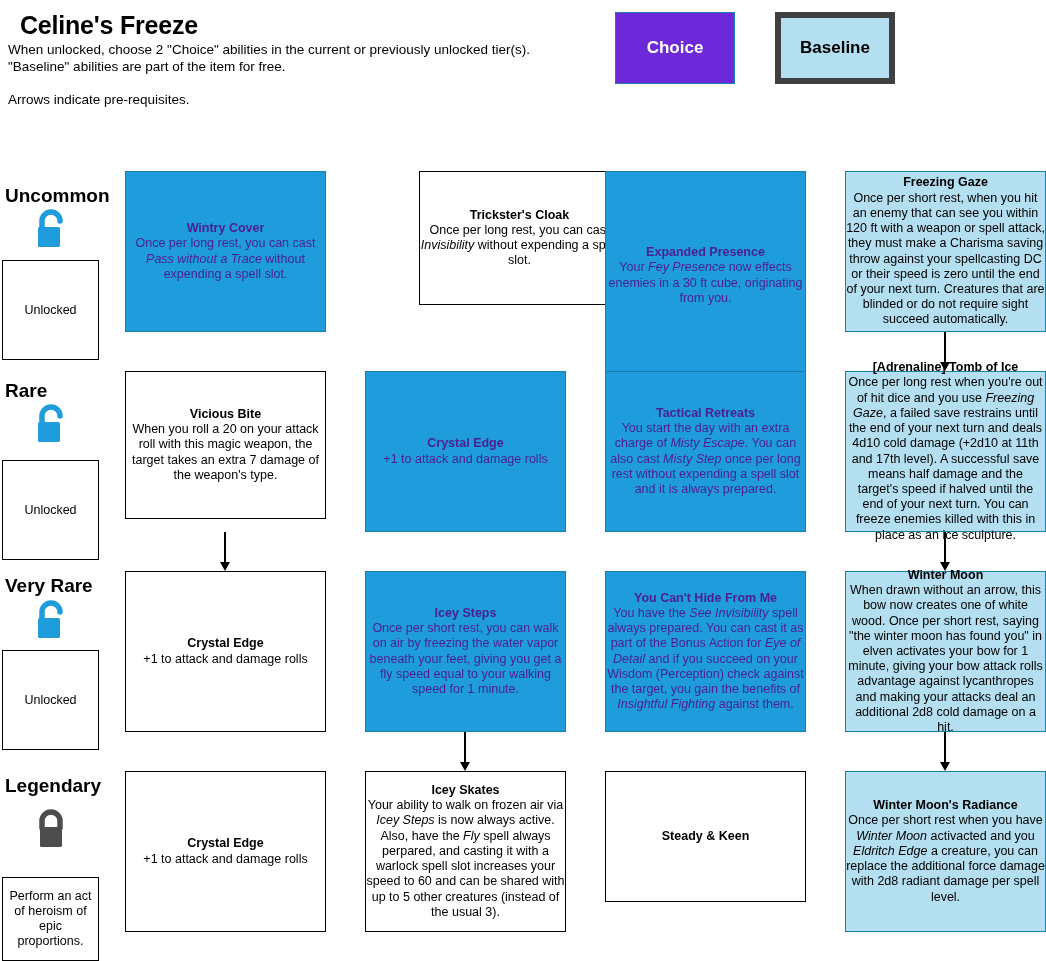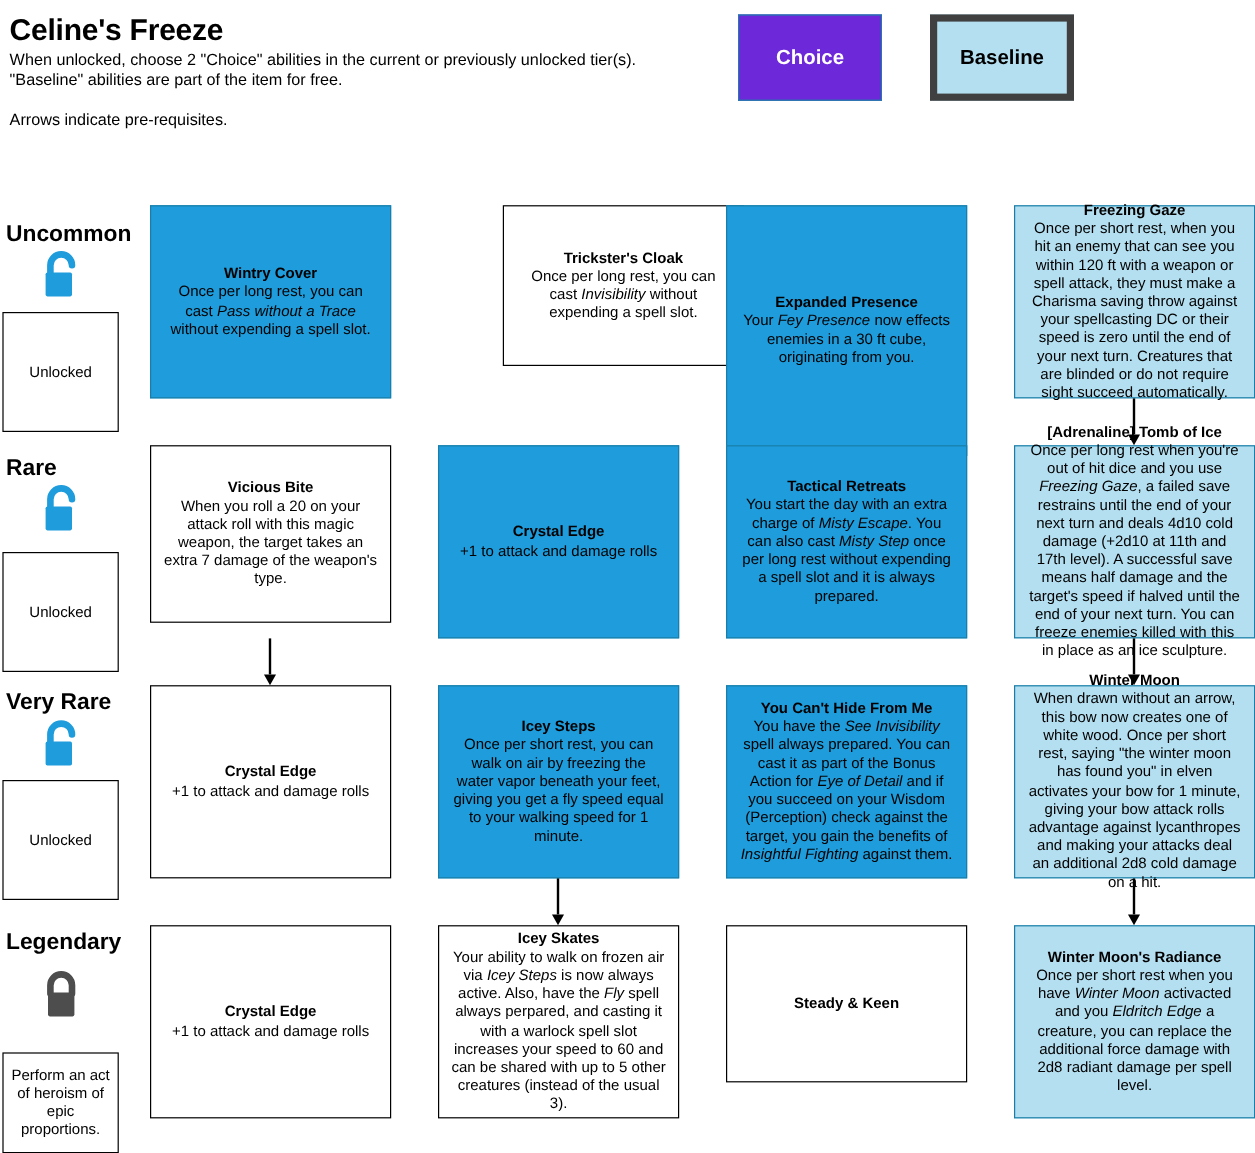--- a/index.html
+++ b/index.html
@@ -15,21 +15,21 @@
     color: #000000;
     overflow: hidden;
   }
 
   
   #header-block { position: absolute; left: 8px; top: 10px; width: 600px; }
   #page-title {
     font-size: 25px;
     font-weight: bold;
     line-height: 30px;
-    margin: 0 0 2px 0;
+    margin: 0 0 2px 12px;
     letter-spacing: -0.2px;
   }
   .header-para {
     font-size: 13.5px;
     line-height: 16.5px;
     margin: 0;
   }
   #header-note { margin-top: 17px; }
 
   
@@ -91,26 +91,26 @@
   .card {
     position: absolute;
     width: 201px;
     box-sizing: border-box;
     border: 1px solid #000000;
     background: #ffffff;
     color: #000000;
     display: flex;
     align-items: center;
     justify-content: flex-start;
-    padding: 3px 10px;
+    padding: 3px 0;
   }
   .card.choice {
     background: #1e9cdb;
     border-color: #1a7fa8;
-    color: #000000;
+    color: #4c1d95;
   }
   .card.baseline {
     background: #b4dff0;
     border-color: #1a7fa8;
     color: #000000;
   }
   .card-inner { text-align: center; width: 100%; }
   .card-title {
     font-size: 12.5px;
     font-weight: bold;

